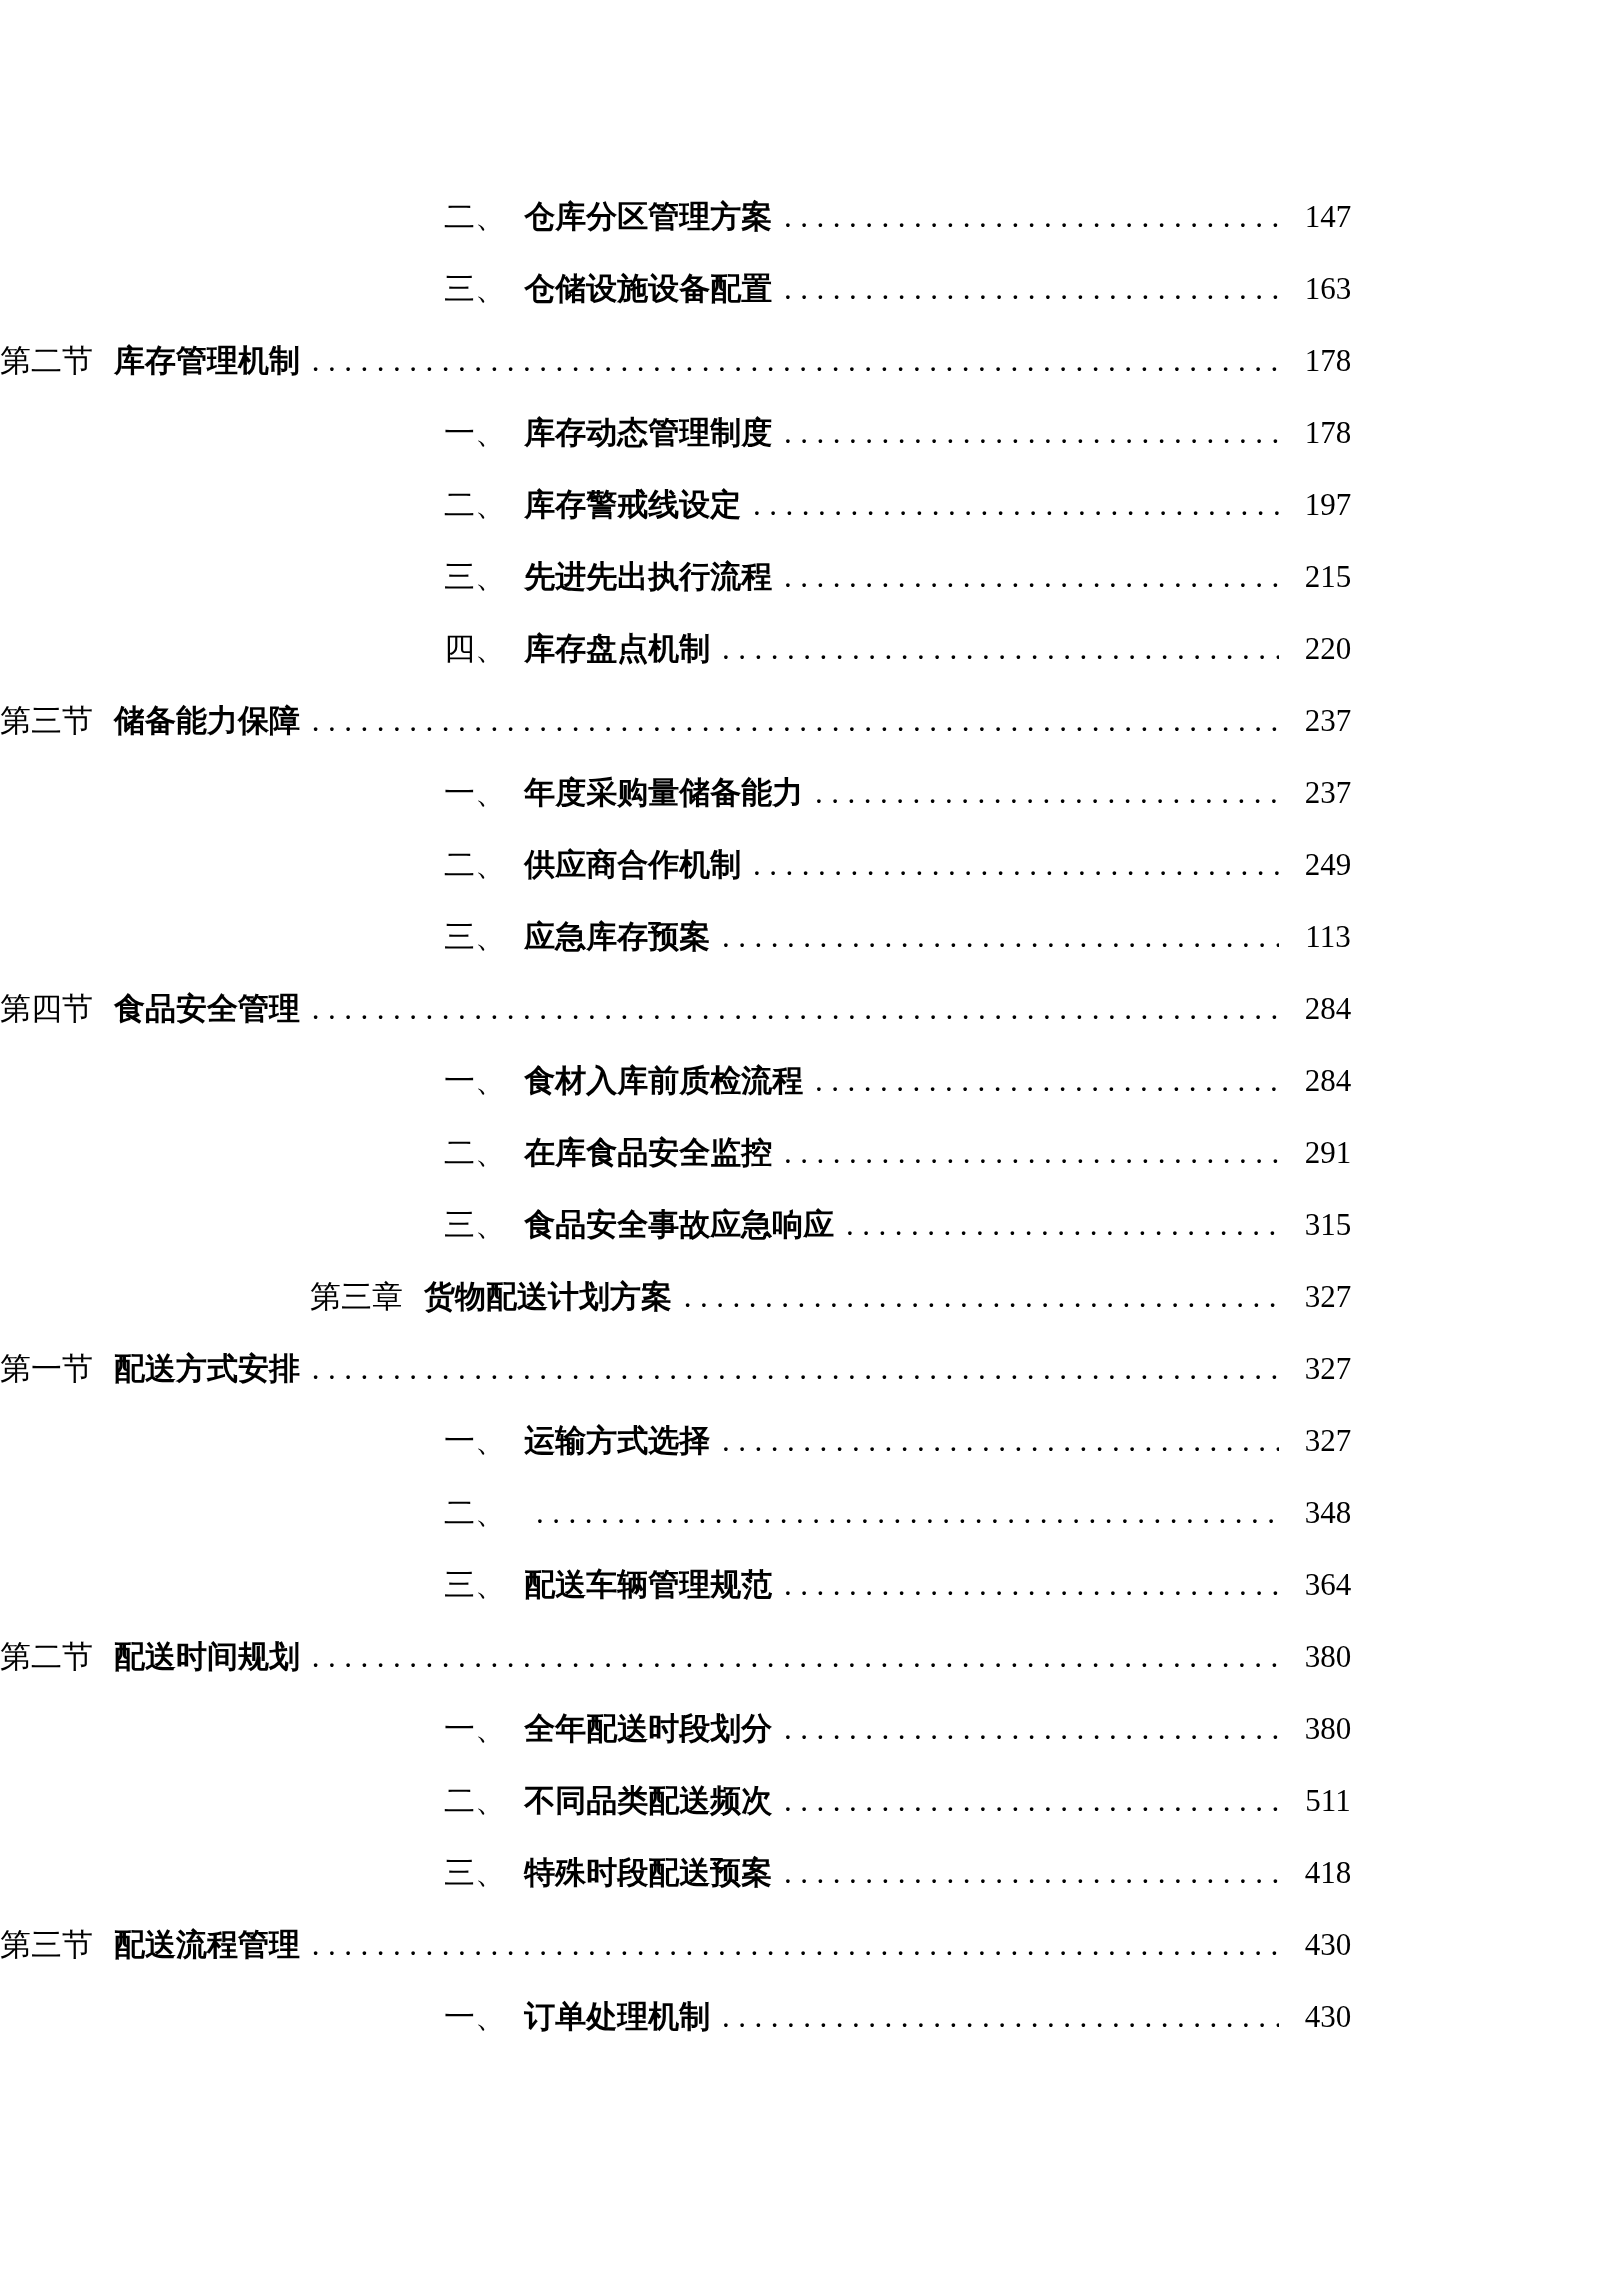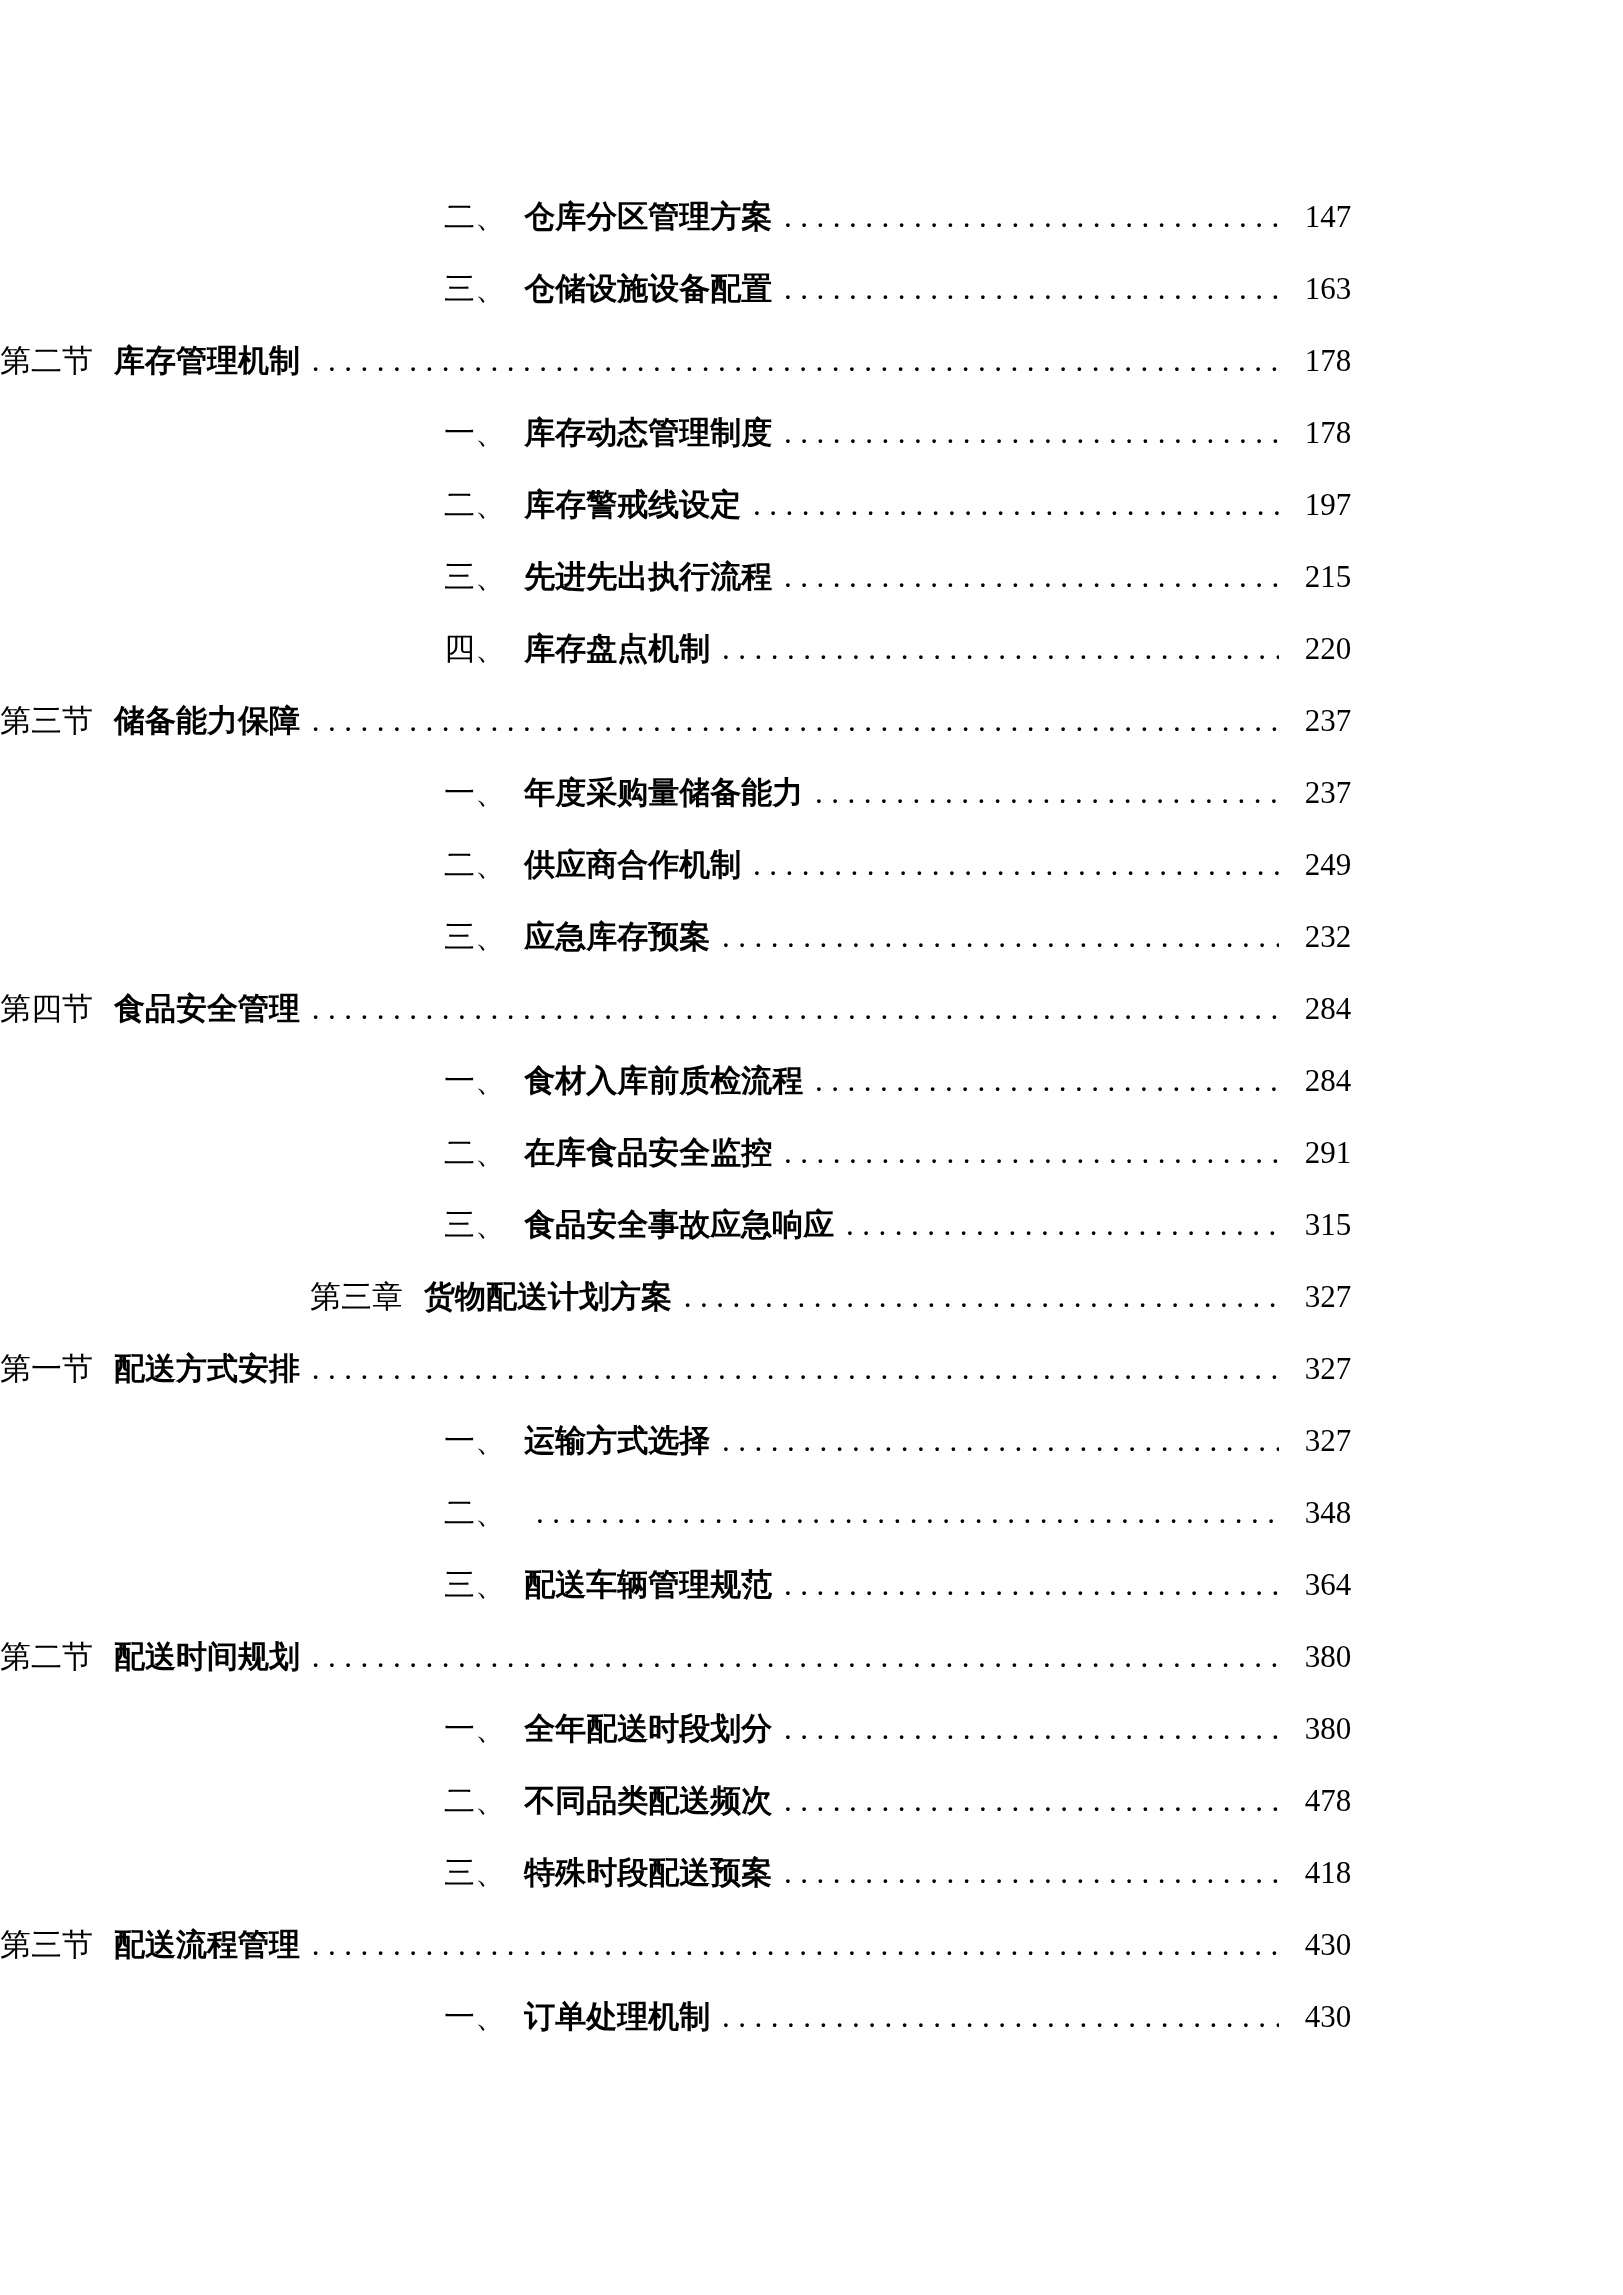--- a/index.html
+++ b/index.html
@@ -127,21 +127,21 @@
     <span class="lbl">二、</span>
     <span class="title">供应商合作机制</span>
     <span class="leader" aria-hidden="true">................................................................................</span>
     <span class="num">249</span>
   </div>
 
   <div class="row lv-item">
     <span class="lbl">三、</span>
     <span class="title">应急库存预案</span>
     <span class="leader" aria-hidden="true">................................................................................</span>
-    <span class="num">232</span>
+    <span class="num">113</span>
   </div>
 
   <div class="row lv-section">
     <span class="lbl">第四节</span>
     <span class="title">食品安全管理</span>
     <span class="leader" aria-hidden="true">................................................................................</span>
     <span class="num">284</span>
   </div>
 
   <div class="row lv-item">
@@ -210,21 +210,21 @@
     <span class="lbl">一、</span>
     <span class="title">全年配送时段划分</span>
     <span class="leader" aria-hidden="true">................................................................................</span>
     <span class="num">380</span>
   </div>
 
   <div class="row lv-item">
     <span class="lbl">二、</span>
     <span class="title">不同品类配送频次</span>
     <span class="leader" aria-hidden="true">................................................................................</span>
-    <span class="num">478</span>
+    <span class="num">511</span>
   </div>
 
   <div class="row lv-item">
     <span class="lbl">三、</span>
     <span class="title">特殊时段配送预案</span>
     <span class="leader" aria-hidden="true">................................................................................</span>
     <span class="num">418</span>
   </div>
 
   <div class="row lv-section">

